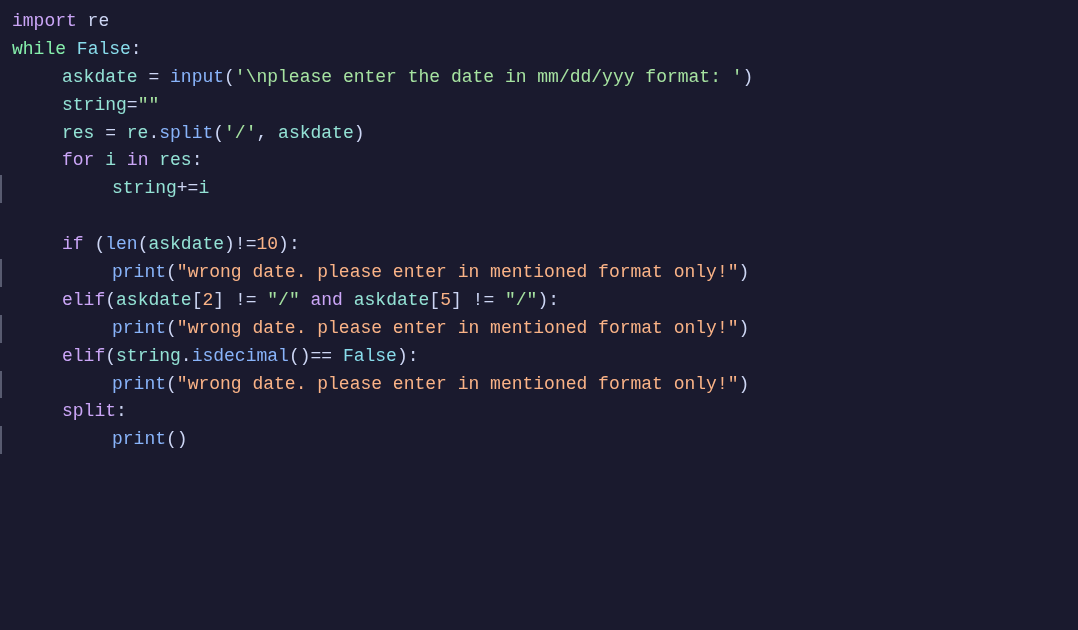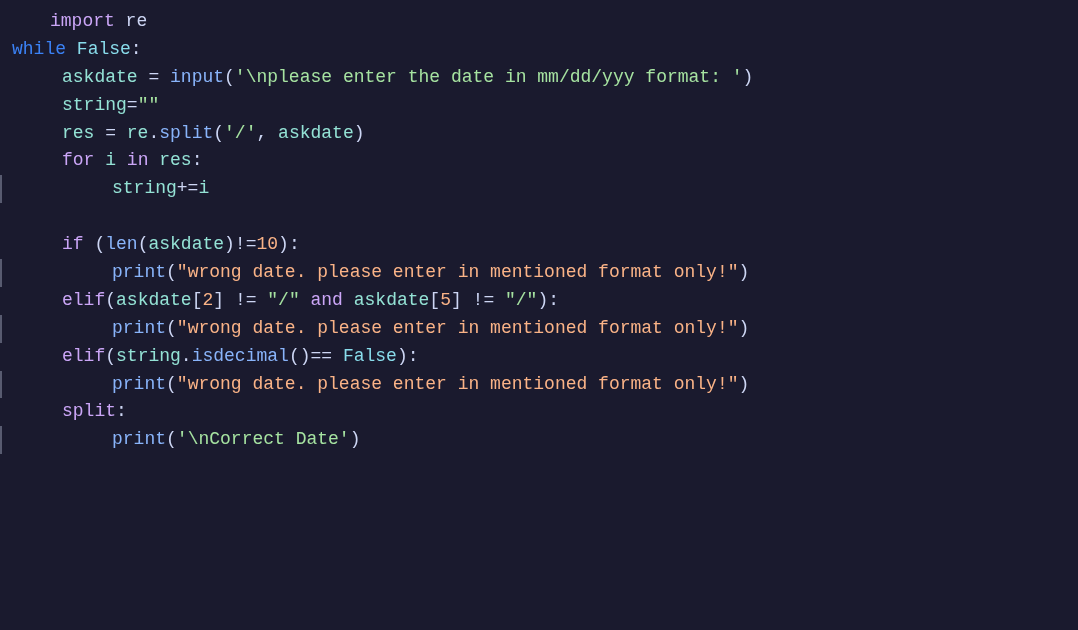--- a/index.html
+++ b/index.html
@@ -23,29 +23,29 @@
       padding: 8px 0;
       width: 100%;
       height: 100%;
       background-color: #1a1a2e;
     }
   </style>
 </head>
 <body>
 
 <div class="code-container" id="code-editor">
-    <div style="display: flex; align-items: center; min-height: 1.55em; white-space: pre; padding: 0 12px; padding-left: 12px; margin-left: 38px;"><span style="color: rgb(203, 166, 247);">import</span><span style="color: rgb(205, 214, 244);"> re</span></div>
-    <div style="display: flex; align-items: flex-start; min-height: 1.55em; white-space: pre; padding: 0 12px; padding-left: 12px;"><span style="color: #3b82f6;">while</span><span style="color: rgb(205, 214, 244);"> </span><span style="color: rgb(137, 220, 235);">False</span><span style="color: rgb(205, 214, 244);">:</span></div>
+    <div style="display: flex; align-items: center; min-height: 1.55em; white-space: pre; padding: 0 12px; padding-left: 12px;"><span style="color: rgb(203, 166, 247);">import</span><span style="color: rgb(205, 214, 244);"> re</span></div>
+    <div style="display: flex; align-items: flex-start; min-height: 1.55em; white-space: pre; padding: 0 12px; padding-left: 12px;"><span style="color: #86efac;">while</span><span style="color: rgb(205, 214, 244);"> </span><span style="color: rgb(137, 220, 235);">False</span><span style="color: rgb(205, 214, 244);">:</span></div>
     <div style="display: flex; align-items: flex-start; min-height: 1.55em; white-space: pre; padding: 0 12px; padding-left: 62px;"><span style="color: rgb(148, 226, 213);">askdate</span><span style="color: rgb(205, 214, 244);"> = </span><span style="color: rgb(137, 180, 250);">input</span><span style="color: rgb(205, 214, 244);">(</span><span style="color: rgb(166, 227, 161);">'\nplease enter the date in mm/dd/yyy format: '</span><span style="color: rgb(205, 214, 244);">)</span></div>
     <div style="display: flex; align-items: flex-start; min-height: 1.55em; white-space: pre; padding: 0 12px; padding-left: 62px;"><span style="color: rgb(148, 226, 213);">string</span><span style="color: rgb(205, 214, 244);">=</span><span style="color: rgb(166, 227, 161);">""</span></div>
     <div style="display: flex; align-items: flex-start; min-height: 1.55em; white-space: pre; padding: 0 12px; padding-left: 62px;"><span style="color: rgb(148, 226, 213);">res</span><span style="color: rgb(205, 214, 244);"> = </span><span style="color: rgb(148, 226, 213);">re</span><span style="color: rgb(205, 214, 244);">.</span><span style="color: rgb(137, 180, 250);">split</span><span style="color: rgb(205, 214, 244);">(</span><span style="color: rgb(166, 227, 161);">'/'</span><span style="color: rgb(205, 214, 244);">, </span><span style="color: rgb(148, 226, 213);">askdate</span><span style="color: rgb(205, 214, 244);">)</span></div>
     <div style="display: flex; align-items: flex-start; min-height: 1.55em; white-space: pre; padding: 0 12px; padding-left: 62px;"><span style="color: rgb(203, 166, 247);">for</span><span style="color: rgb(205, 214, 244);"> </span><span style="color: rgb(148, 226, 213);">i</span><span style="color: rgb(205, 214, 244);"> </span><span style="color: rgb(203, 166, 247);">in</span><span style="color: rgb(205, 214, 244);"> </span><span style="color: rgb(148, 226, 213);">res</span><span style="color: rgb(205, 214, 244);">:</span></div>
     <div style="display: flex; align-items: flex-start; min-height: 1.55em; white-space: pre; padding: 0 12px; padding-left: 110px; border-left: 2px solid #585b70;"><span style="color: rgb(148, 226, 213);">string</span><span style="color: rgb(205, 214, 244);">+=</span><span style="color: rgb(148, 226, 213);">i</span></div>
     <div style="display: flex; align-items: flex-start; min-height: 1.55em; white-space: pre; padding: 0 12px; padding-left: 12px;">&nbsp;</div>
     <div style="display: flex; align-items: flex-start; min-height: 1.55em; white-space: pre; padding: 0 12px; padding-left: 62px;"><span style="color: rgb(203, 166, 247);">if</span><span style="color: rgb(205, 214, 244);"> (</span><span style="color: rgb(137, 180, 250);">len</span><span style="color: rgb(205, 214, 244);">(</span><span style="color: rgb(148, 226, 213);">askdate</span><span style="color: rgb(205, 214, 244);">)!=</span><span style="color: rgb(250, 179, 135);">10</span><span style="color: rgb(205, 214, 244);">):</span></div>
     <div style="display: flex; align-items: flex-start; min-height: 1.55em; white-space: pre; padding: 0 12px; padding-left: 110px; border-left: 2px solid #585b70;"><span style="color: rgb(137, 180, 250);">print</span><span style="color: rgb(205, 214, 244);">(</span><span style="color: rgb(250, 179, 135);">"wrong date. please enter in mentioned format only!"</span><span style="color: rgb(205, 214, 244);">)</span></div>
     <div style="display: flex; align-items: flex-start; min-height: 1.55em; white-space: pre; padding: 0 12px; padding-left: 62px;"><span style="color: rgb(203, 166, 247);">elif</span><span style="color: rgb(205, 214, 244);">(</span><span style="color: rgb(148, 226, 213);">askdate</span><span style="color: rgb(205, 214, 244);">[</span><span style="color: rgb(250, 179, 135);">2</span><span style="color: rgb(205, 214, 244);">] != </span><span style="color: rgb(166, 227, 161);">"/"</span><span style="color: rgb(205, 214, 244);"> </span><span style="color: rgb(203, 166, 247);">and</span><span style="color: rgb(205, 214, 244);"> </span><span style="color: rgb(148, 226, 213);">askdate</span><span style="color: rgb(205, 214, 244);">[</span><span style="color: rgb(250, 179, 135);">5</span><span style="color: rgb(205, 214, 244);">] != </span><span style="color: rgb(166, 227, 161);">"/"</span><span style="color: rgb(205, 214, 244);">):</span></div>
     <div style="display: flex; align-items: flex-start; min-height: 1.55em; white-space: pre; padding: 0 12px; padding-left: 110px; border-left: 2px solid #585b70;"><span style="color: rgb(137, 180, 250);">print</span><span style="color: rgb(205, 214, 244);">(</span><span style="color: rgb(250, 179, 135);">"wrong date. please enter in mentioned format only!"</span><span style="color: rgb(205, 214, 244);">)</span></div>
     <div style="display: flex; align-items: flex-start; min-height: 1.55em; white-space: pre; padding: 0 12px; padding-left: 62px;"><span style="color: rgb(203, 166, 247);">elif</span><span style="color: rgb(205, 214, 244);">(</span><span style="color: rgb(148, 226, 213);">string</span><span style="color: rgb(205, 214, 244);">.</span><span style="color: rgb(137, 180, 250);">isdecimal</span><span style="color: rgb(205, 214, 244);">()== </span><span style="color: rgb(137, 220, 235);">False</span><span style="color: rgb(205, 214, 244);">):</span></div>
     <div style="display: flex; align-items: flex-start; min-height: 1.55em; white-space: pre; padding: 0 12px; padding-left: 110px; border-left: 2px solid #585b70;"><span style="color: rgb(137, 180, 250);">print</span><span style="color: rgb(205, 214, 244);">(</span><span style="color: rgb(250, 179, 135);">"wrong date. please enter in mentioned format only!"</span><span style="color: rgb(205, 214, 244);">)</span></div>
     <div style="display: flex; align-items: flex-start; min-height: 1.55em; white-space: pre; padding: 0 12px; padding-left: 62px;"><span style="color: rgb(203, 166, 247);">split</span><span style="color: rgb(205, 214, 244);">:</span></div>
-    <div style="display: flex; align-items: flex-start; min-height: 1.55em; white-space: pre; padding: 0 12px; padding-left: 110px; border-left: 2px solid #585b70;"><span style="color: rgb(137, 180, 250);">print</span><span style="color: rgb(205, 214, 244);">(</span><span style="color: rgb(166, 227, 161);">'\nCorrect Date'</span><span style="color: rgb(205, 214, 244);">)</span></div>
+    <div style="display: flex; align-items: flex-start; min-height: 1.55em; white-space: pre; padding: 0 12px; padding-left: 110px; border-left: 2px solid #585b70;"><span style="color: rgb(137, 180, 250);">print</span><span style="color: rgb(205, 214, 244);">(</span><span style="color: rgb(205, 214, 244);">)</span></div>
   </div>
 
 </body></html>

